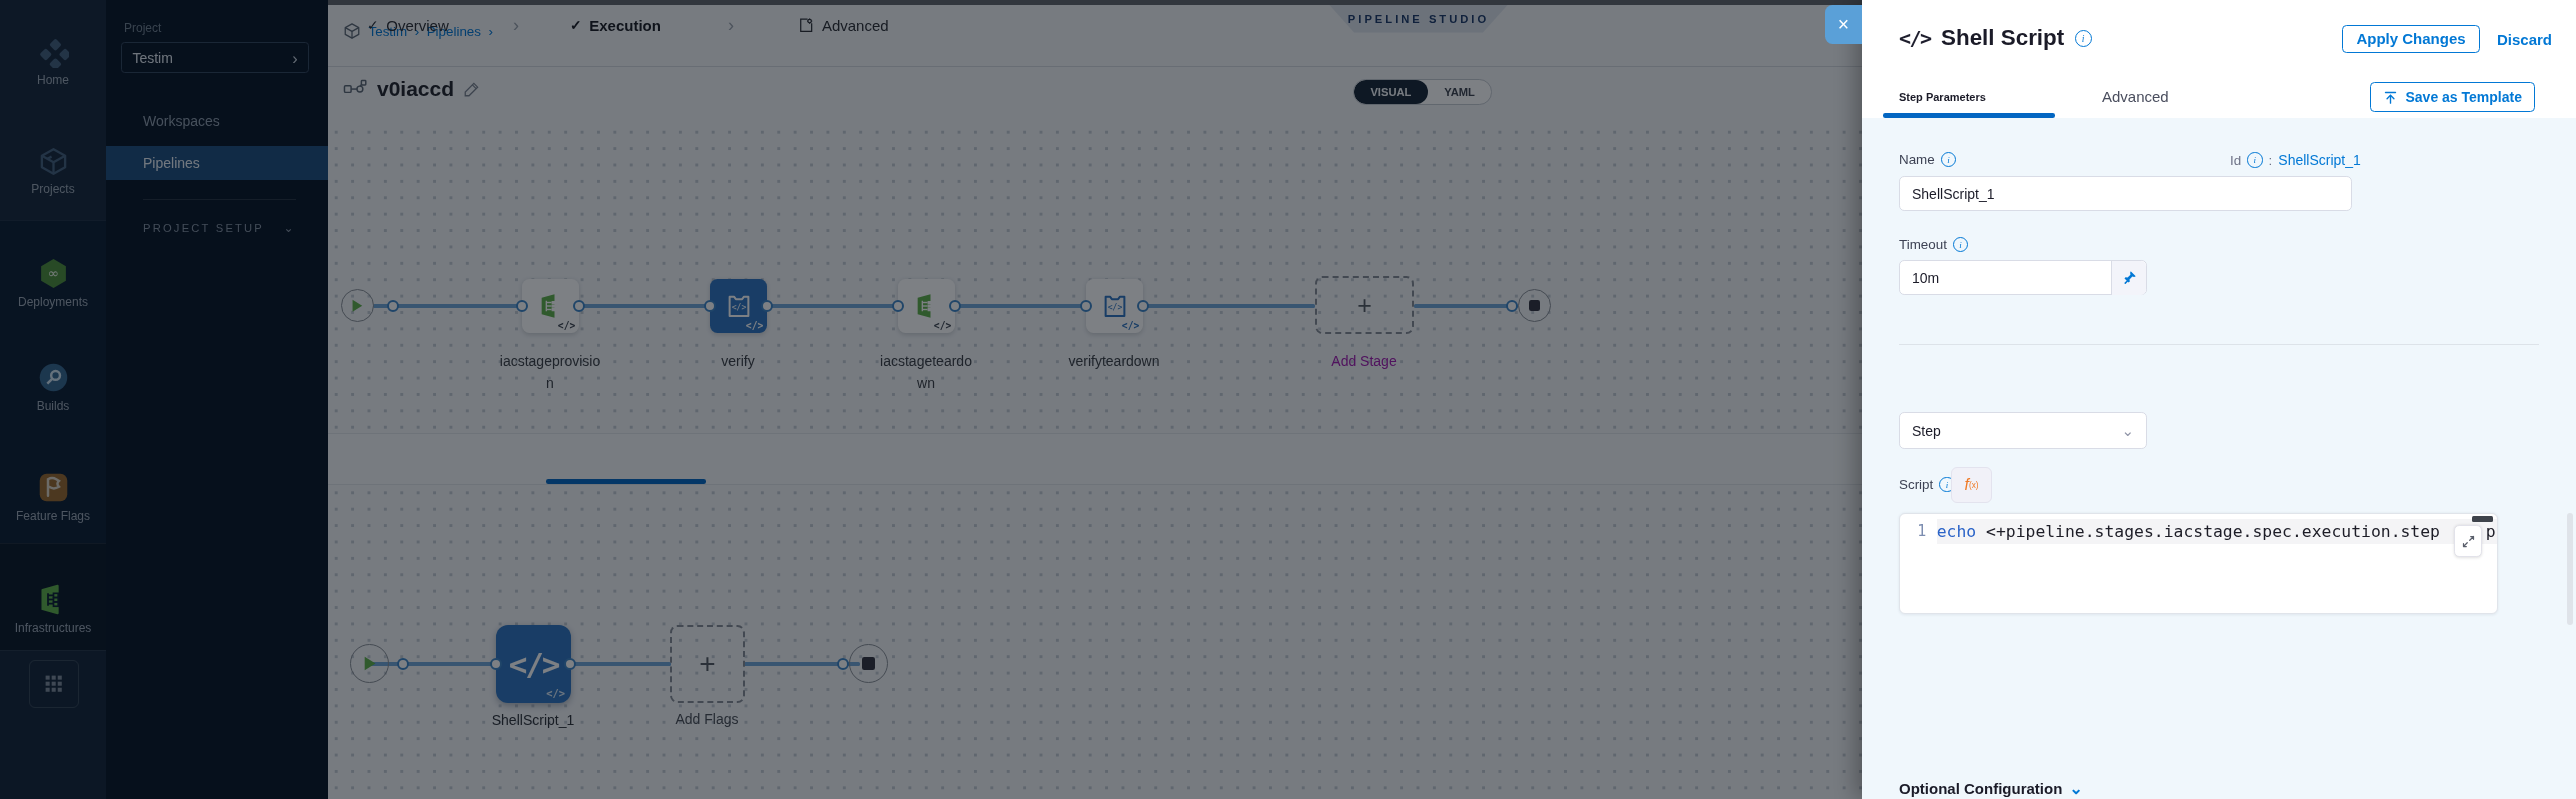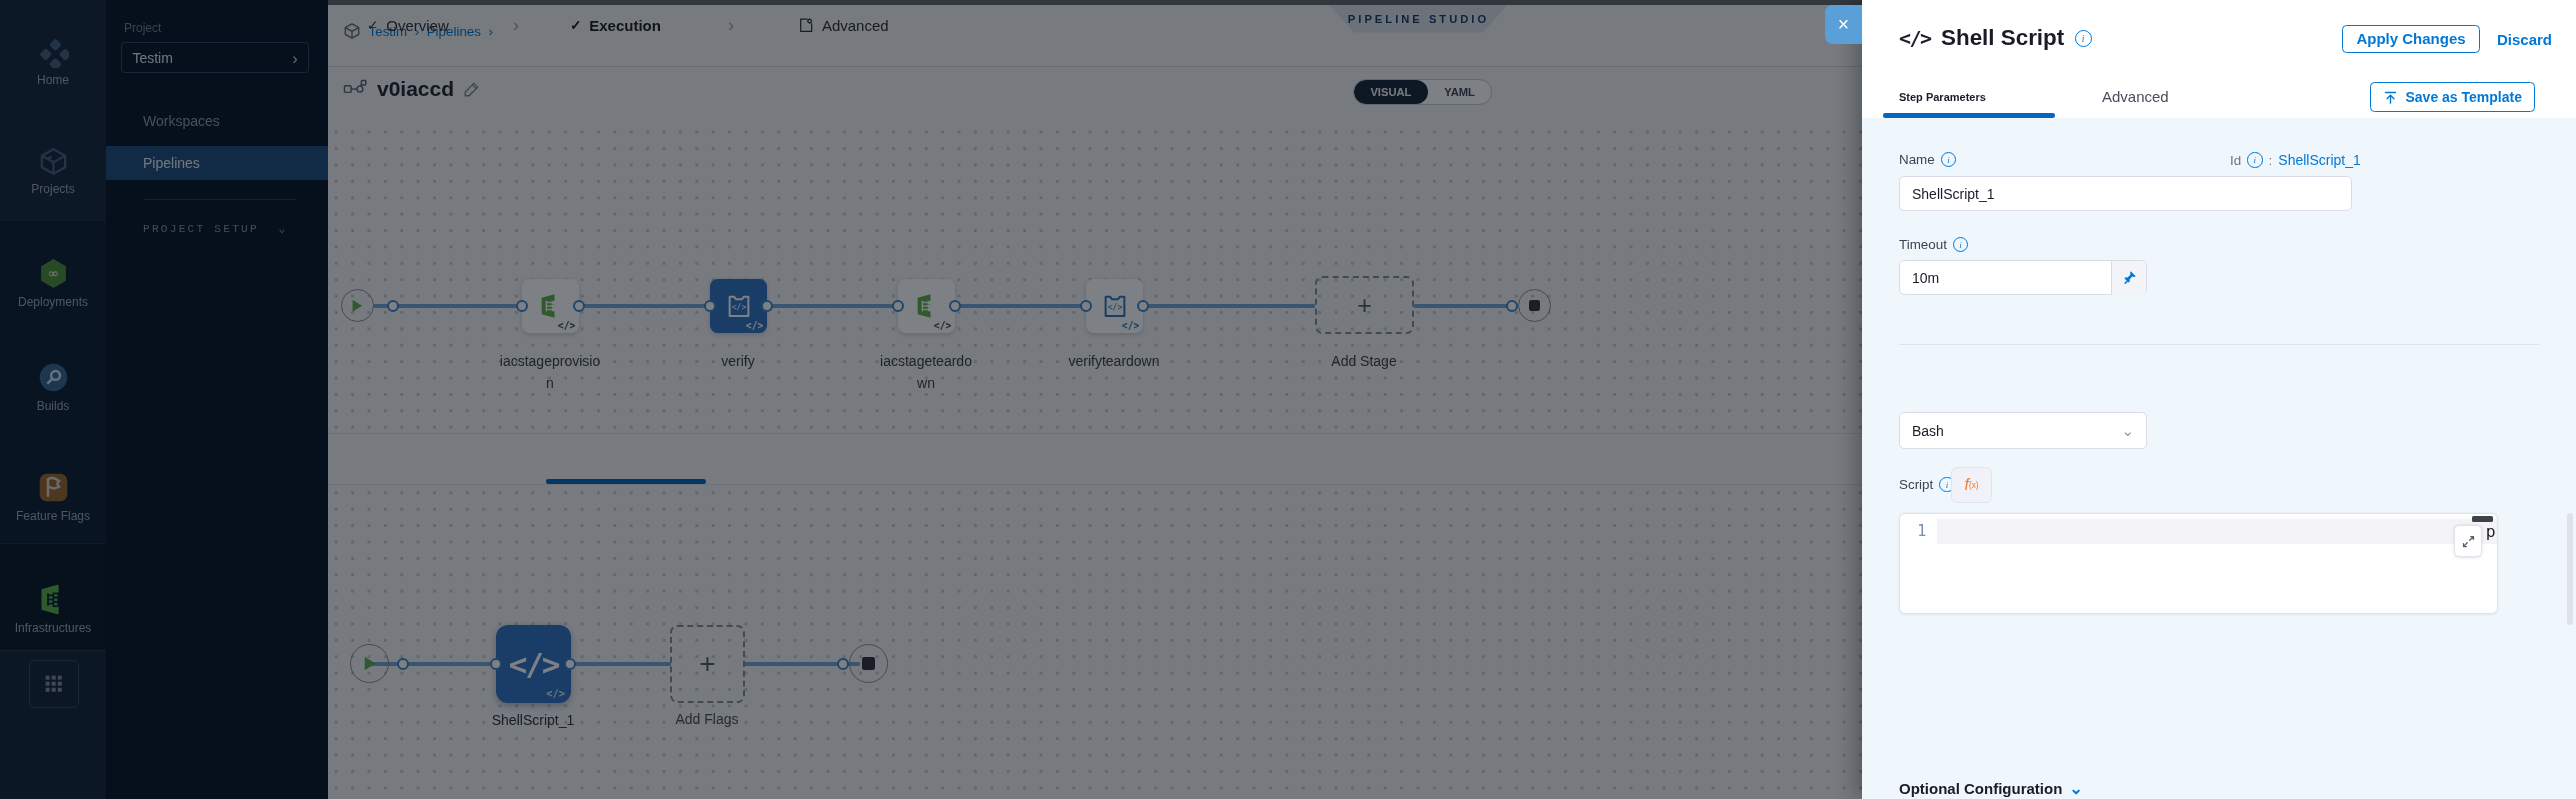--- a/index.html
+++ b/index.html
@@ -12,21 +12,21 @@
   .rail-item .ric{display:block;margin:0 auto 5.2px auto;}
   .rail-div{left:0;width:106px;height:0.7px;background:rgba(255,255,255,0.08);}
   
   .sidebar2{left:106px;top:0;width:222px;height:799px;background:#081527;z-index:5;}
   .proj-label{left:18px;top:21px;color:#70808f;font-size:12px;}
   .proj-box{left:15px;top:42px;width:188px;height:31px;border:0.7px solid #31455c;border-radius:3.7px;color:#dfe7ee;font-size:14px;line-height:31px;padding:0 10.4px;box-sizing:border-box;}
   .proj-box .chev{float:right;color:#c7d2dc;font-size:16.4px;}
   .side-item{left:0;width:222px;height:34px;line-height:34px;padding-left:37px;box-sizing:border-box;color:#8d9cab;font-size:14px;}
   .side-item.sel{background:#1F4E7E;color:#e9eff5;}
   .side-div{left:37px;width:153px;height:0.7px;background:rgba(255,255,255,0.13);}
-  .setup{left:37px;top:221px;color:#8593a3;font-size:11.2px;letter-spacing:2.2px;font-family:Liberation Mono, monospace;}
+  .setup{left:37px;top:221px;color:#8593a3;font-size:11.2px;letter-spacing:2.2px;}
   .setup .chev{color:#8593a3;font-size:12px;margin-left:19.4px;letter-spacing:0;}
   
   .canvas{left:328px;top:0;width:1534px;height:799px;background:#f2f4f7;z-index:5;}
   .dots{left:0;top:124px;width:1534px;height:676px;background-image:radial-gradient(circle,#c3cad3 1.4px,transparent 1.6px);background-size:16.4px 16.4px;}
   .topstrip{left:0;top:0;width:1534px;height:4.5px;background:#63676d;}
   .crumbrow{left:15px;top:22.4px;display:flex;align-items:center;gap:7.5px;font-size:13.4px;color:#0278D5;}
   .hdiv{left:0;top:66px;width:1534px;height:0.7px;background:#d4d8de;}
   .titlerow{left:15px;top:77px;display:flex;align-items:center;gap:9px;}
   .ptitle{font-size:21px;font-weight:bold;color:#23242c;}
   .badge{left:1001px;top:4.5px;width:179px;height:28px;background:#dce2ea;clip-path:polygon(0 0,100% 0,86% 100%,14% 100%);text-align:center;line-height:28px;color:#1c3a6a;font-weight:bold;font-size:11.2px;letter-spacing:3px;}
@@ -320,21 +320,21 @@
     <div class="abs nlabel" style="left:328px;top:351px;">
       <div>verify</div>
     </div>
     <div class="abs nlabel" style="left:516px;top:351px;">
       <div>iacstageteardo</div>
       <div>wn</div>
     </div>
     <div class="abs nlabel" style="left:704px;top:351px;">
       <div>verifyteardown</div>
     </div>
-    <div class="abs nlabel" style="left:954px;top:351px;color:#404040;">
+    <div class="abs nlabel" style="left:954px;top:351px;color:#a21caf;">
       <div>Add Stage</div>
     </div>
 
     <div class="abs tabband"></div>
     <div class="abs tb" style="left:39px;">
       <span class="ck">✓</span>
       <span>Overview</span>
     </div>
     <div class="abs tbchev" style="left:185px;">›</div>
     <div class="abs tb" style="left:242px;font-weight:bold;color:#1b1d24;">
@@ -454,37 +454,38 @@
         </span>
       </div>
 
       <div class="abs fdiv" style="top:226px;"></div>
 
       <div class="abs flabel" style="left:37px;top:270px;margin-top:40px;">
         <span>Script Type</span>
         <span class="info" style="width:13.4px;height:13.4px;font-size:9px;">i</span>
       </div>
       <div class="abs inbox" style="left:37px;top:294px;width:248px;height:37px;padding:0 12px;">
-        <span style="flex:1;">Bash</span>
+        <span style="flex:1;">Step</span>
         <span style="color:#8e93a6;font-size:15px;">⌄</span>
       </div>
 
       <div class="abs flabel" style="left:37px;top:359px;">
         <span>Script</span>
         <span class="info" style="width:13.4px;height:13.4px;font-size:9px;">i</span>
       </div>
       <div class="abs fx" style="top:349px;">
         <span style="font-size:15.7px;font-style:italic;">f</span>
           <sub style="font-size:8.2px;">(x)</sub>
       </div>
 
       <div class="abs editor" style="top:395px;">
         <div class="codeline abs">
           <div class="gutter">1</div>
           <div class="band">
+            <span class="codeclip"><span class="kw">echo</span><span> &lt;+pipeline.stages.iacstage.spec.execution.step</span></span>
             <span class="tail">ppl</span>
           </div>
         </div>
         <div class="hthumb"></div>
         <div class="abs expandbtn">
           <svg width="15" height="15" viewBox="0 0 24 24">
               <g fill="none" stroke="#5a5f6b" stroke-width="2" stroke-linecap="round">
                 <path d="M14 10 20 4 M20 4 15.5 4 M20 4 20 8.5"></path>
                 <path d="M10 14 4 20 M4 20 8.5 20 M4 20 4 15.5"></path>
               </g>

